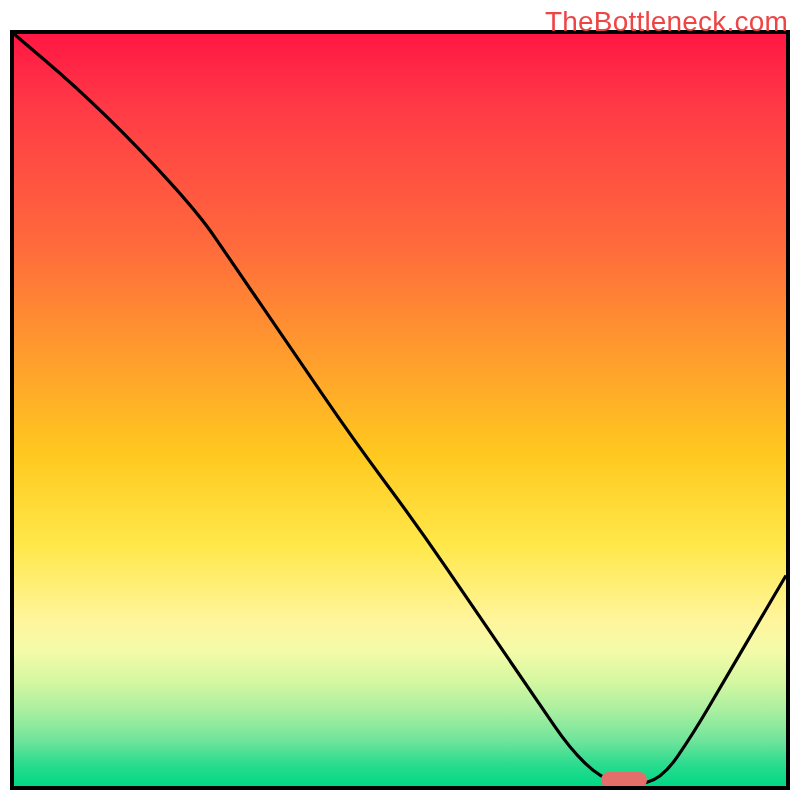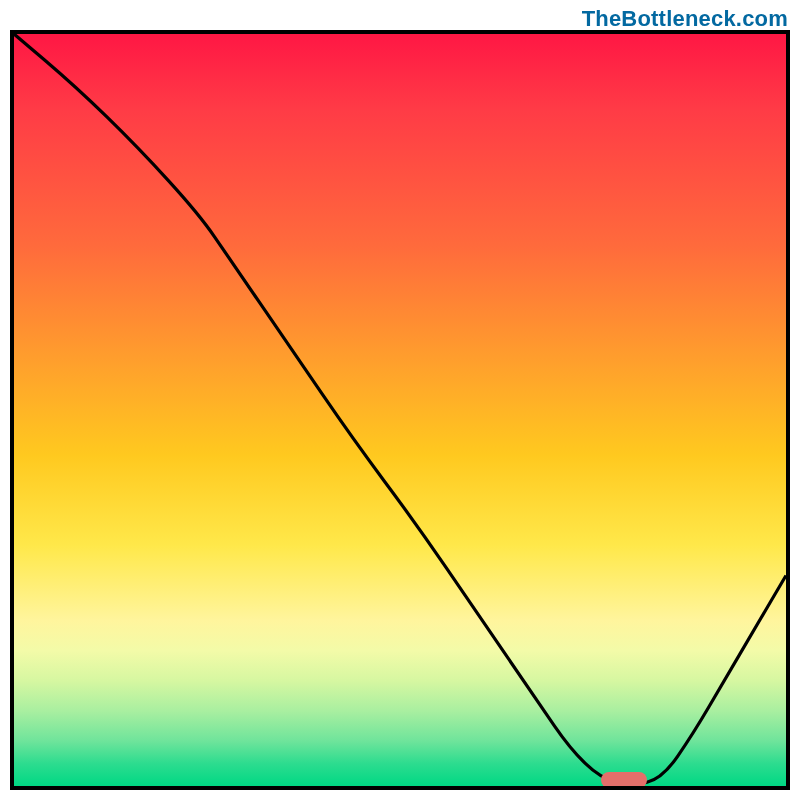--- a/index.html
+++ b/index.html
@@ -40,23 +40,23 @@
       #a9efa0 90%,
       #6fe49b 94%,
       #2ddc8f 97%,
       #00d884 100%
     );
   }
   .watermark {
     position: absolute;
     top: 6px;
     right: 12px;
-    color: #0369a1;
-    font-size: 22px;
-    font-weight: 700;
+    color: #ef4444;
+    font-size: 28px;
+    font-weight: 400;
     letter-spacing: 0.2px;
   }
   .border-left,
   .border-right,
   .border-top,
   .border-bottom {
     position: absolute;
     background: #000;
   }
   .border-left  { left: 10px;  top: 30px; width: 4px;  height: 760px; }

